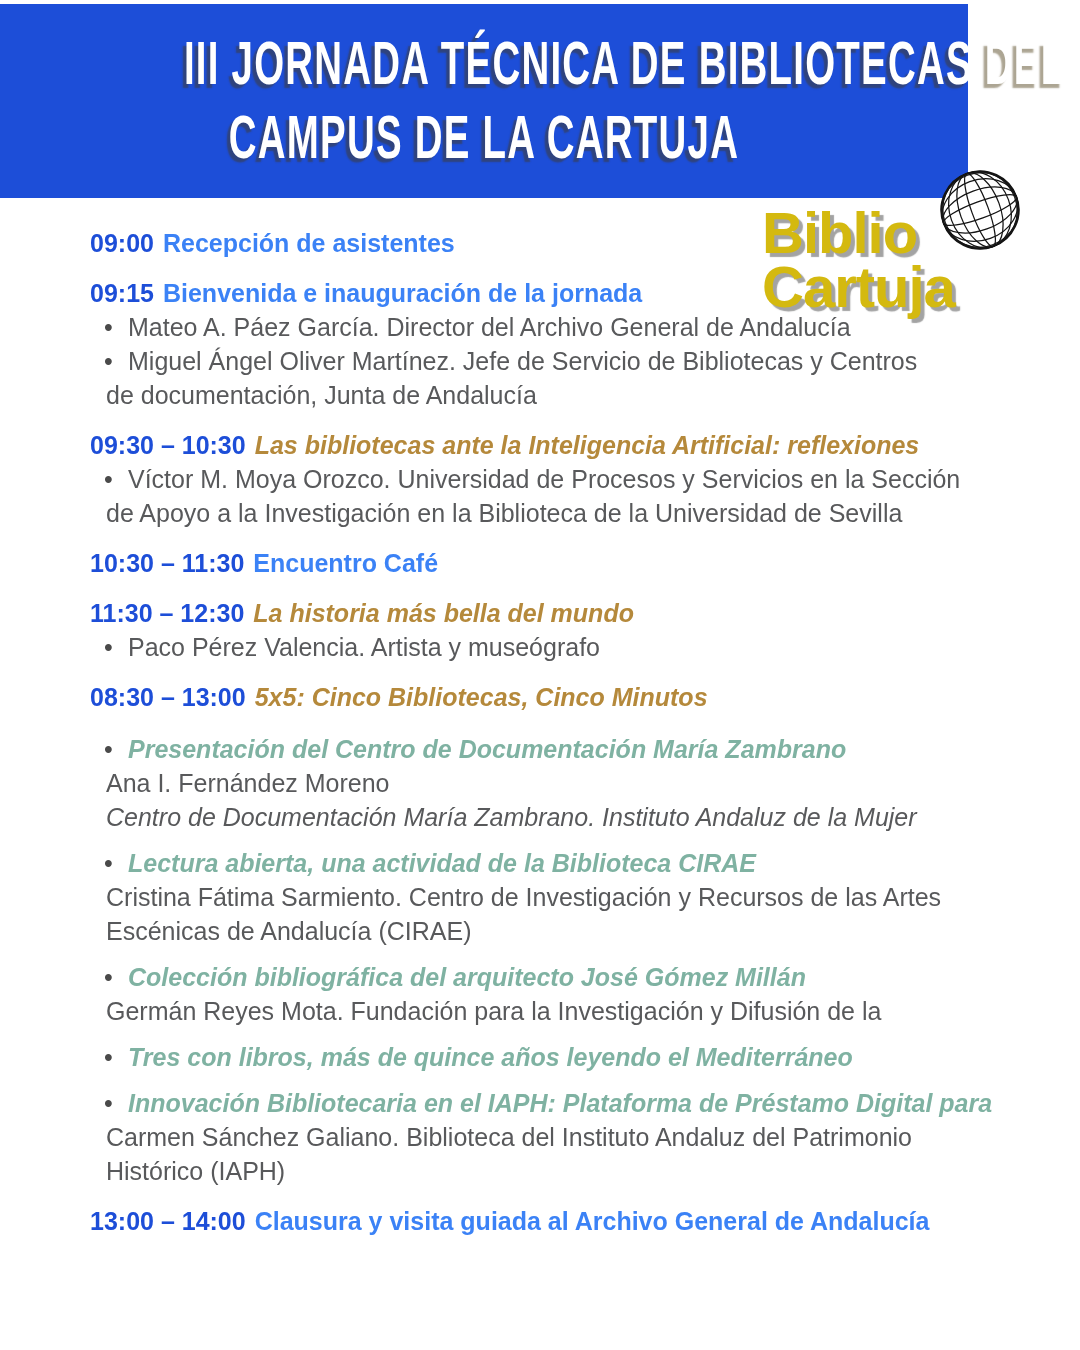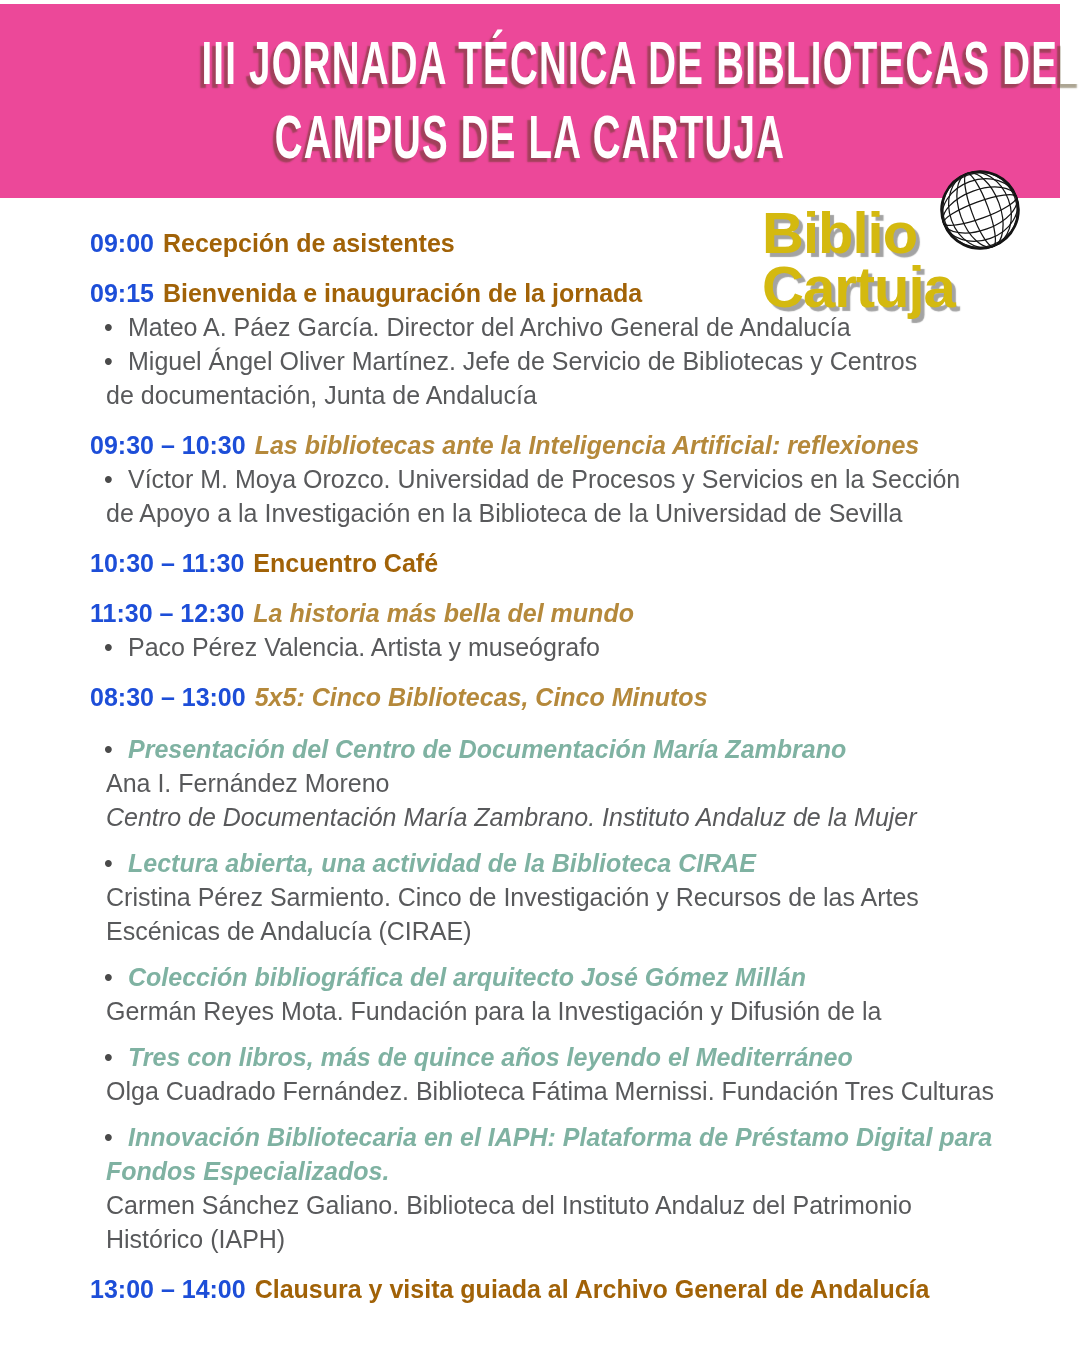--- a/index.html
+++ b/index.html
@@ -1,20 +1,20 @@
 <!DOCTYPE html>
 <html><head>
 <meta charset="utf-8">
 <style>
   * { margin:0; padding:0; box-sizing:border-box; }
   html,body { width:1080px; height:1350px; background:#ffffff; overflow:hidden;
               font-family:"Liberation Sans", sans-serif; }
 
   
-  .banner { margin-top:4px; width:1060px; height:194px; background:#ec4899;
+  .banner { margin-top:4px; width:968px; height:194px; background:#1d4ed8;
             padding-top:22px; }
   .banner-line { display:block; text-align:center; color:#ffffff;
                  font-weight:bold; font-size:62px; line-height:74px;
                  letter-spacing:2px; white-space:nowrap;
                  transform:scaleX(0.62); transform-origin:50% 50%;
                  text-shadow:-6px 4px 2px rgba(70,55,15,0.45); }
 
   
   .logo { position:absolute; left:762px; top:206px; width:300px; }
   .logo-word { display:block; font-weight:bold; font-size:58px; line-height:54px;
@@ -22,21 +22,21 @@
                text-shadow:4px 4px 1px rgba(140,140,140,0.8); }
   .globe { position:absolute; left:938px; top:168px; width:84px; height:84px; }
 
   
   .content { padding:12px 30px 0 90px; font-size:25px; line-height:34px;
              color:#58595b; }
   .item  { margin-top:16px; }
   .sub   { margin-top:12px; }
   .sub-first { margin-top:18px; }
   .time  { color:#1d4ed8; font-weight:bold; margin-right:9px; }
-  .gold  { color:#a16207; font-weight:bold;margin-top:28px; }
+  .gold  { color:#3b82f6; font-weight:bold;margin-top:28px; }
   .gold-it { color:#b5893b; font-weight:bold; font-style:italic; }
   .teal  { color:#7fb2a2; font-weight:bold; font-style:italic; }
   .line  { white-space:nowrap; }
   .bl    { display:flex; padding-left:14px; white-space:nowrap; }
   .dot   { width:24px; flex:none; color:#4a4a4a; }
   .cont  { padding-left:16px; white-space:nowrap; }
   .it    { font-style:italic; }
 </style>
 </head>
 <body>
@@ -127,46 +127,44 @@
     </div>
     <div class="cont">Ana I. Fernández Moreno</div>
     <div class="cont it">Centro de Documentación María Zambrano. Instituto Andaluz de la Mujer</div>
   </div>
 
   <div class="sub">
     <div class="bl">
       <span class="dot">•</span>
       <span class="teal">Lectura abierta, una actividad de la Biblioteca CIRAE</span>
     </div>
-    <div class="cont">Cristina Pérez Sarmiento. Cinco de Investigación y Recursos de las Artes</div>
+    <div class="cont">Cristina Fátima Sarmiento. Centro de Investigación y Recursos de las Artes</div>
     <div class="cont">Escénicas de Andalucía (CIRAE)</div>
   </div>
 
   <div class="sub">
     <div class="bl">
       <span class="dot">•</span>
       <span class="teal">Colección bibliográfica del arquitecto José Gómez Millán</span>
     </div>
     <div class="cont">Germán Reyes Mota. Fundación para la Investigación y Difusión de la</div>
   </div>
 
   <div class="sub">
     <div class="bl">
       <span class="dot">•</span>
       <span class="teal">Tres con libros, más de quince años leyendo el Mediterráneo</span>
     </div>
-    <div class="cont">Olga Cuadrado Fernández. Biblioteca Fátima Mernissi. Fundación Tres Culturas</div>
   </div>
 
   <div class="sub">
     <div class="bl">
       <span class="dot">•</span>
       <span class="teal">Innovación Bibliotecaria en el IAPH: Plataforma de Préstamo Digital para</span>
     </div>
-    <div class="cont teal">Fondos Especializados.</div>
     <div class="cont">Carmen Sánchez Galiano. Biblioteca del Instituto Andaluz del Patrimonio</div>
     <div class="cont">Histórico (IAPH)</div>
   </div>
 
   <div class="item">
     <div class="line">
       <span class="time">13:00 – 14:00</span><span class="gold">Clausura y visita guiada al Archivo General de Andalucía</span>
     </div>
   </div>
 

